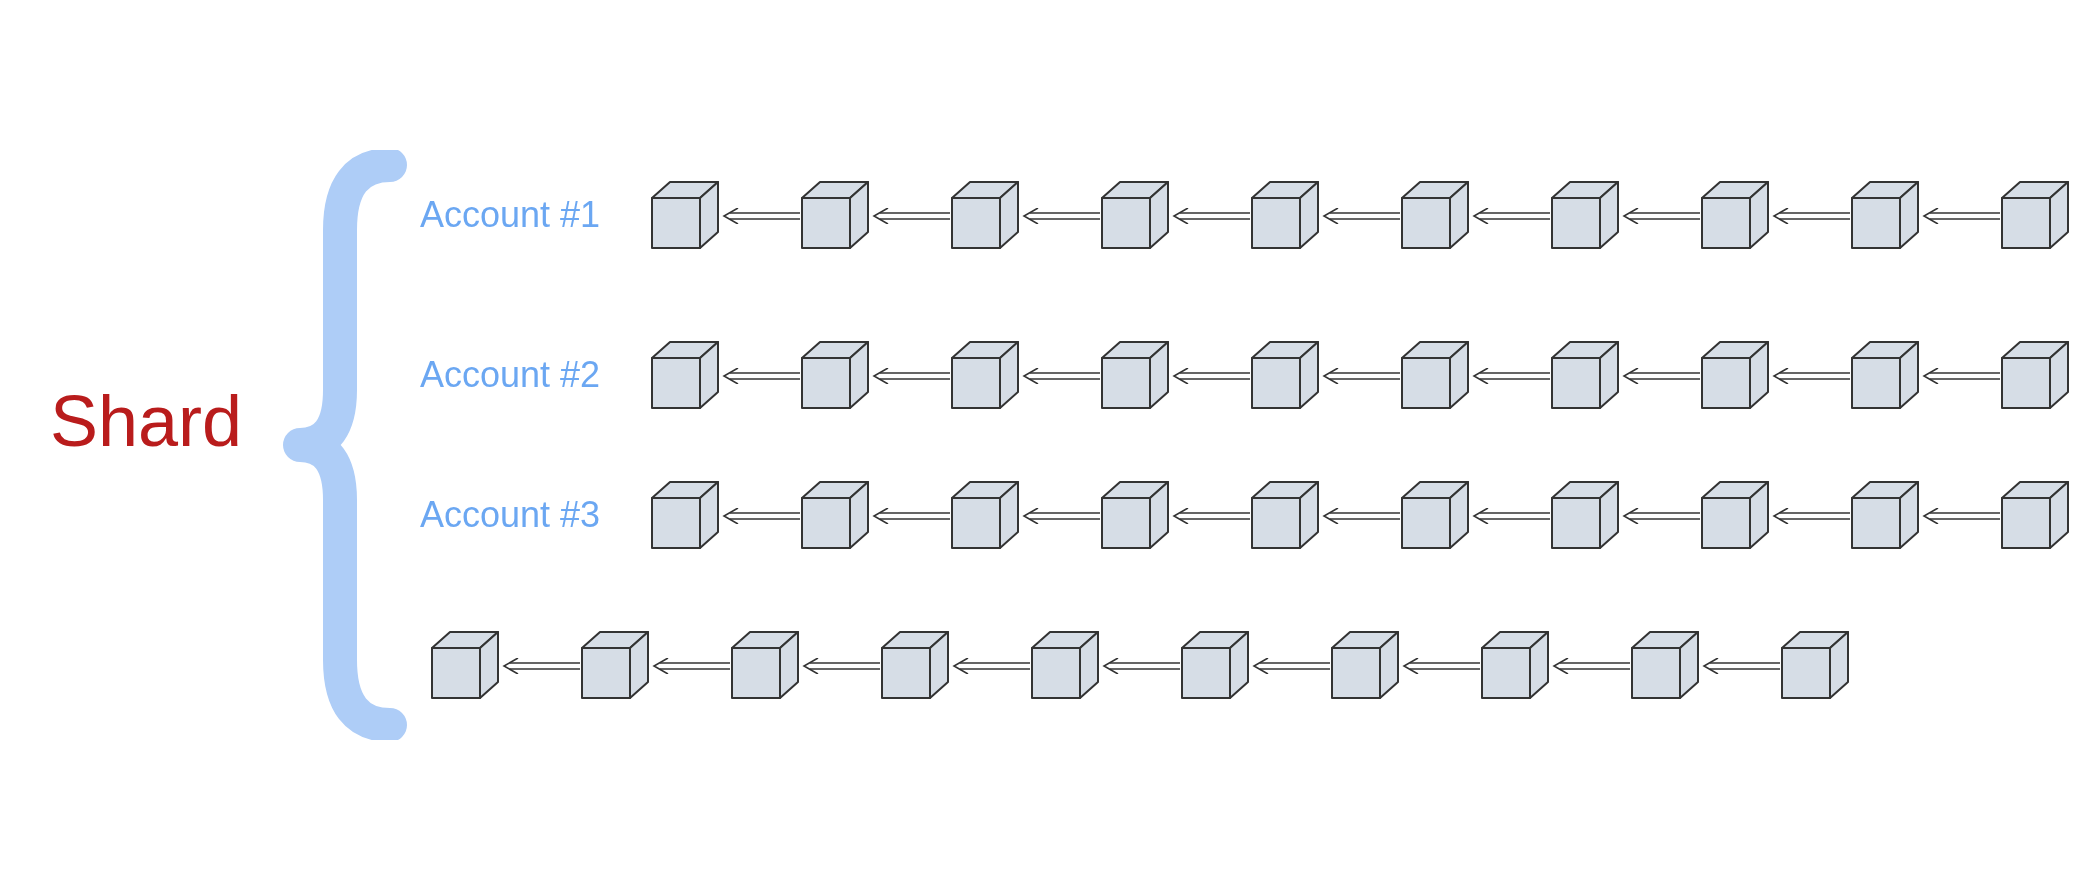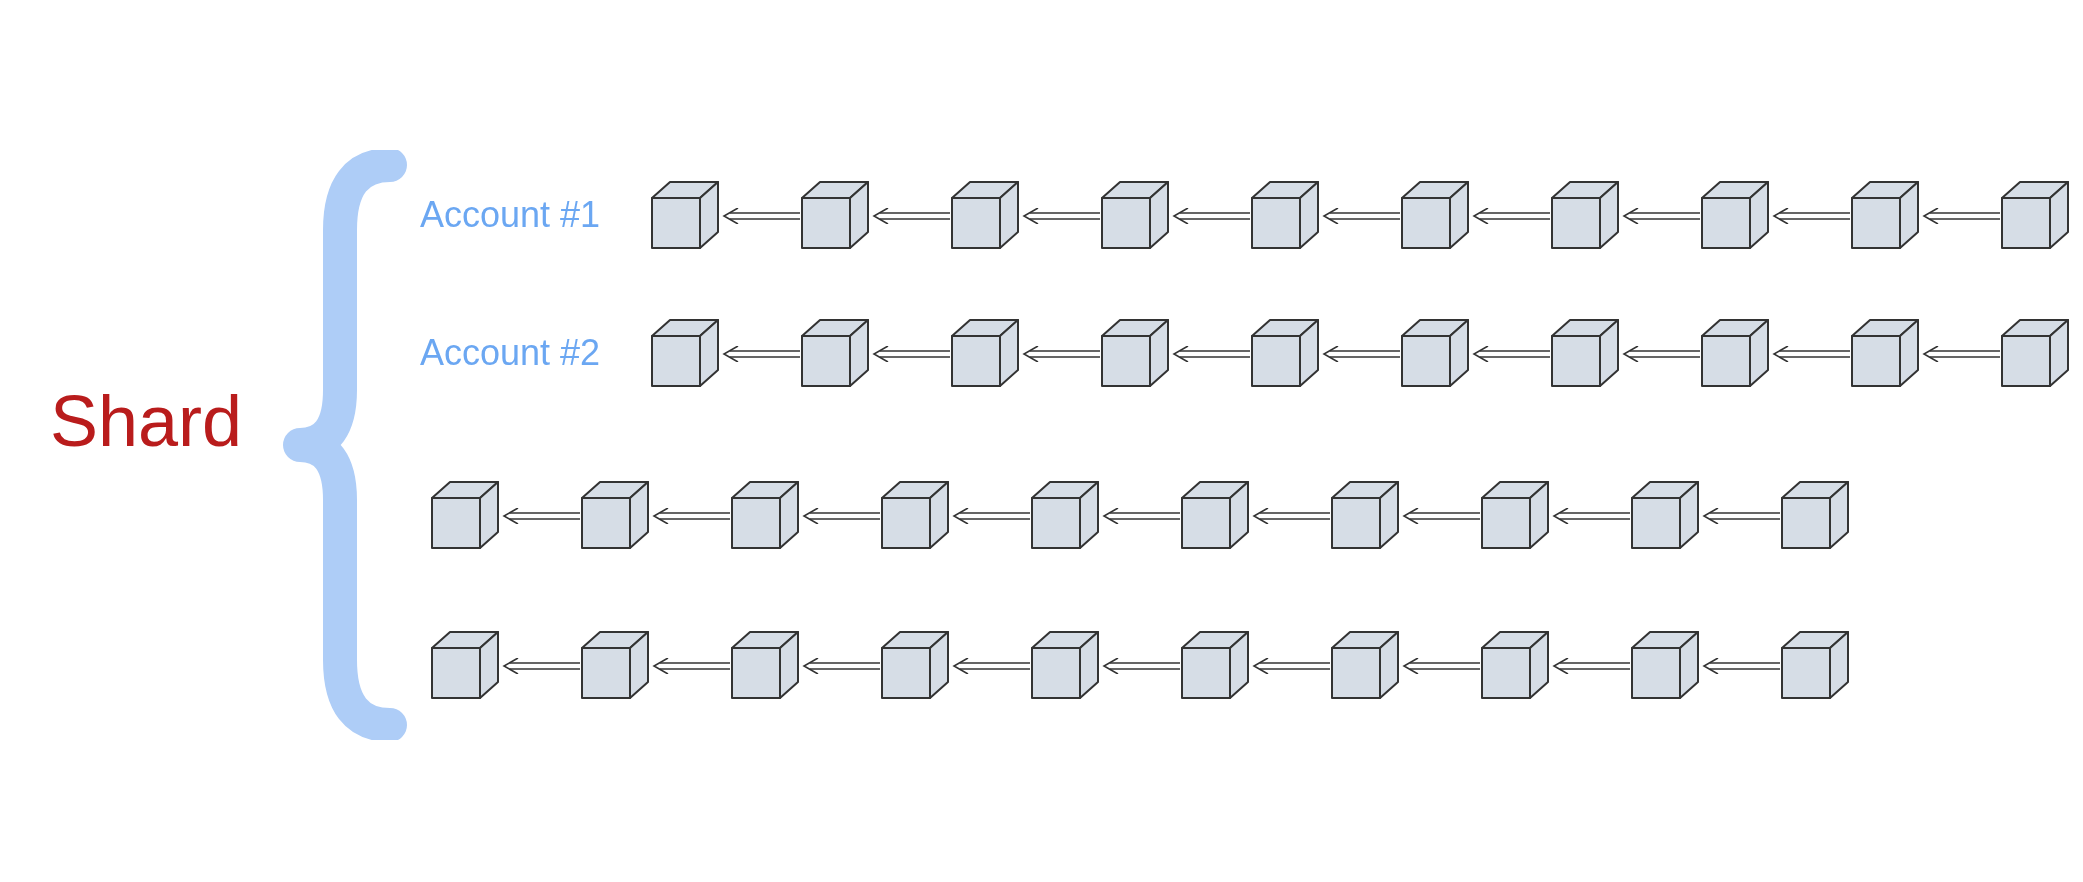--- a/index.html
+++ b/index.html
@@ -9,21 +9,21 @@
   .brace svg{width:100%;height:100%;display:block;}
   .row{position:absolute;left:420px;display:flex;align-items:center;}
   .account-label{font-size:36px;color:#6BA7F2;white-space:nowrap;width:220px;}
   .chain{position:relative;display:flex;align-items:center;margin-left:10px;}
   .block{position:relative;width:70px;height:70px;margin-right:80px;}
   .block:last-child{margin-right:0;}
   .block svg{width:70px;height:70px;display:block;}
   .arrow{position:absolute;left:70px;top:28px;width:80px;height:16px;}
   .arrow svg{width:80px;height:16px;display:block;}
   .row1{top:180px;}
-  .row2{top:318px;}
+  .row2{top:340px;}
   .row3{top:480px;}
   .row4{top:630px;}
 </style>
 </head>
 <body>
 
 <div class="canvas">
 
   <div class="shard-label">Shard</div>
 
@@ -305,20 +305,21 @@
           <svg viewBox="0 0 70 70">
             <polygon points="2,18 50,18 50,68 2,68" fill="#D6DDE6" stroke="#333333" stroke-width="2" stroke-linejoin="round"></polygon>
             <polygon points="2,18 20,2 68,2 50,18" fill="#D6DDE6" stroke="#333333" stroke-width="2" stroke-linejoin="round"></polygon>
             <polygon points="50,18 68,2 68,52 50,68" fill="#D6DDE6" stroke="#333333" stroke-width="2" stroke-linejoin="round"></polygon>
           </svg>
         </div>
       </div>
   </div>
 
   <div class="row row3">
+    <div class="account-label">Account #3</div>
     <div class="chain">
         <div class="block">
           <svg viewBox="0 0 70 70">
             <polygon points="2,18 50,18 50,68 2,68" fill="#D6DDE6" stroke="#333333" stroke-width="2" stroke-linejoin="round"></polygon>
             <polygon points="2,18 20,2 68,2 50,18" fill="#D6DDE6" stroke="#333333" stroke-width="2" stroke-linejoin="round"></polygon>
             <polygon points="50,18 68,2 68,52 50,68" fill="#D6DDE6" stroke="#333333" stroke-width="2" stroke-linejoin="round"></polygon>
           </svg>
           <div class="arrow">
             <svg viewBox="0 0 80 16">
               <line x1="10" y1="5" x2="80" y2="5" stroke="#333333" stroke-width="1.6"></line>

